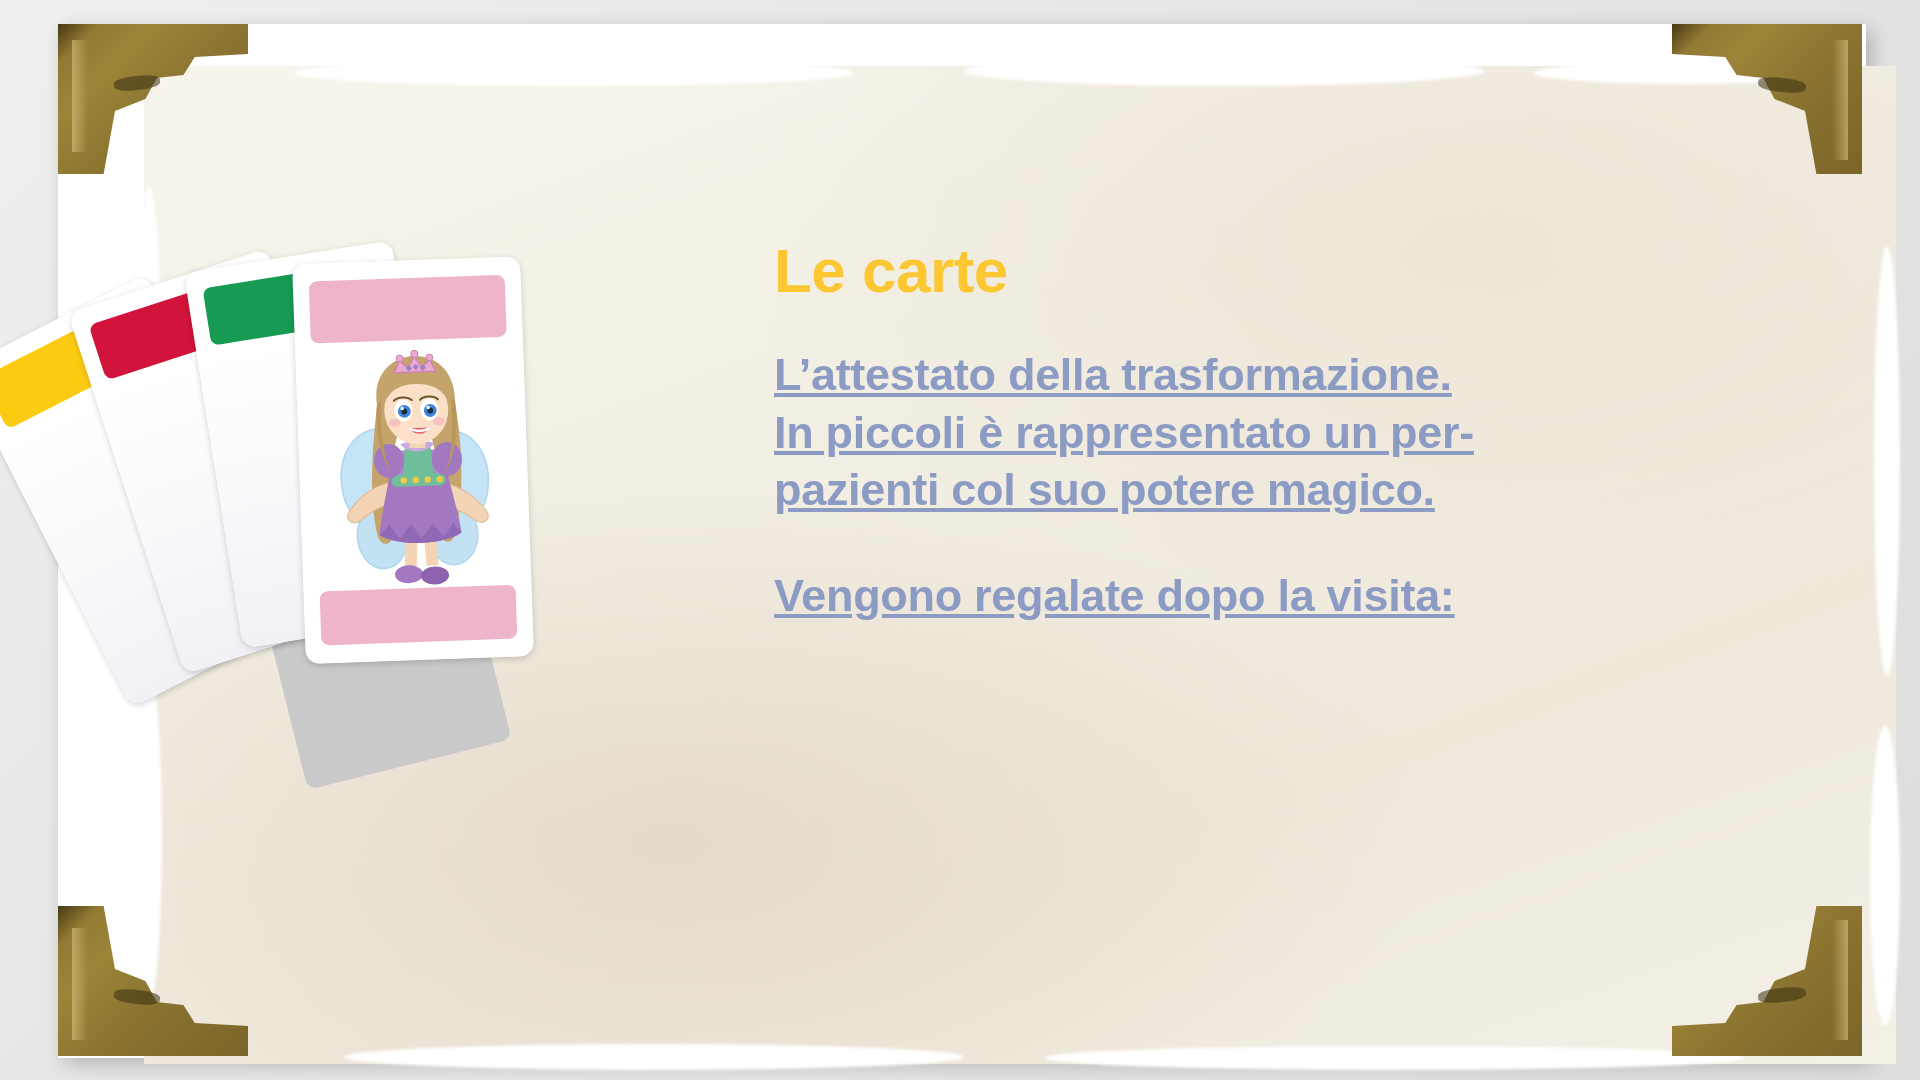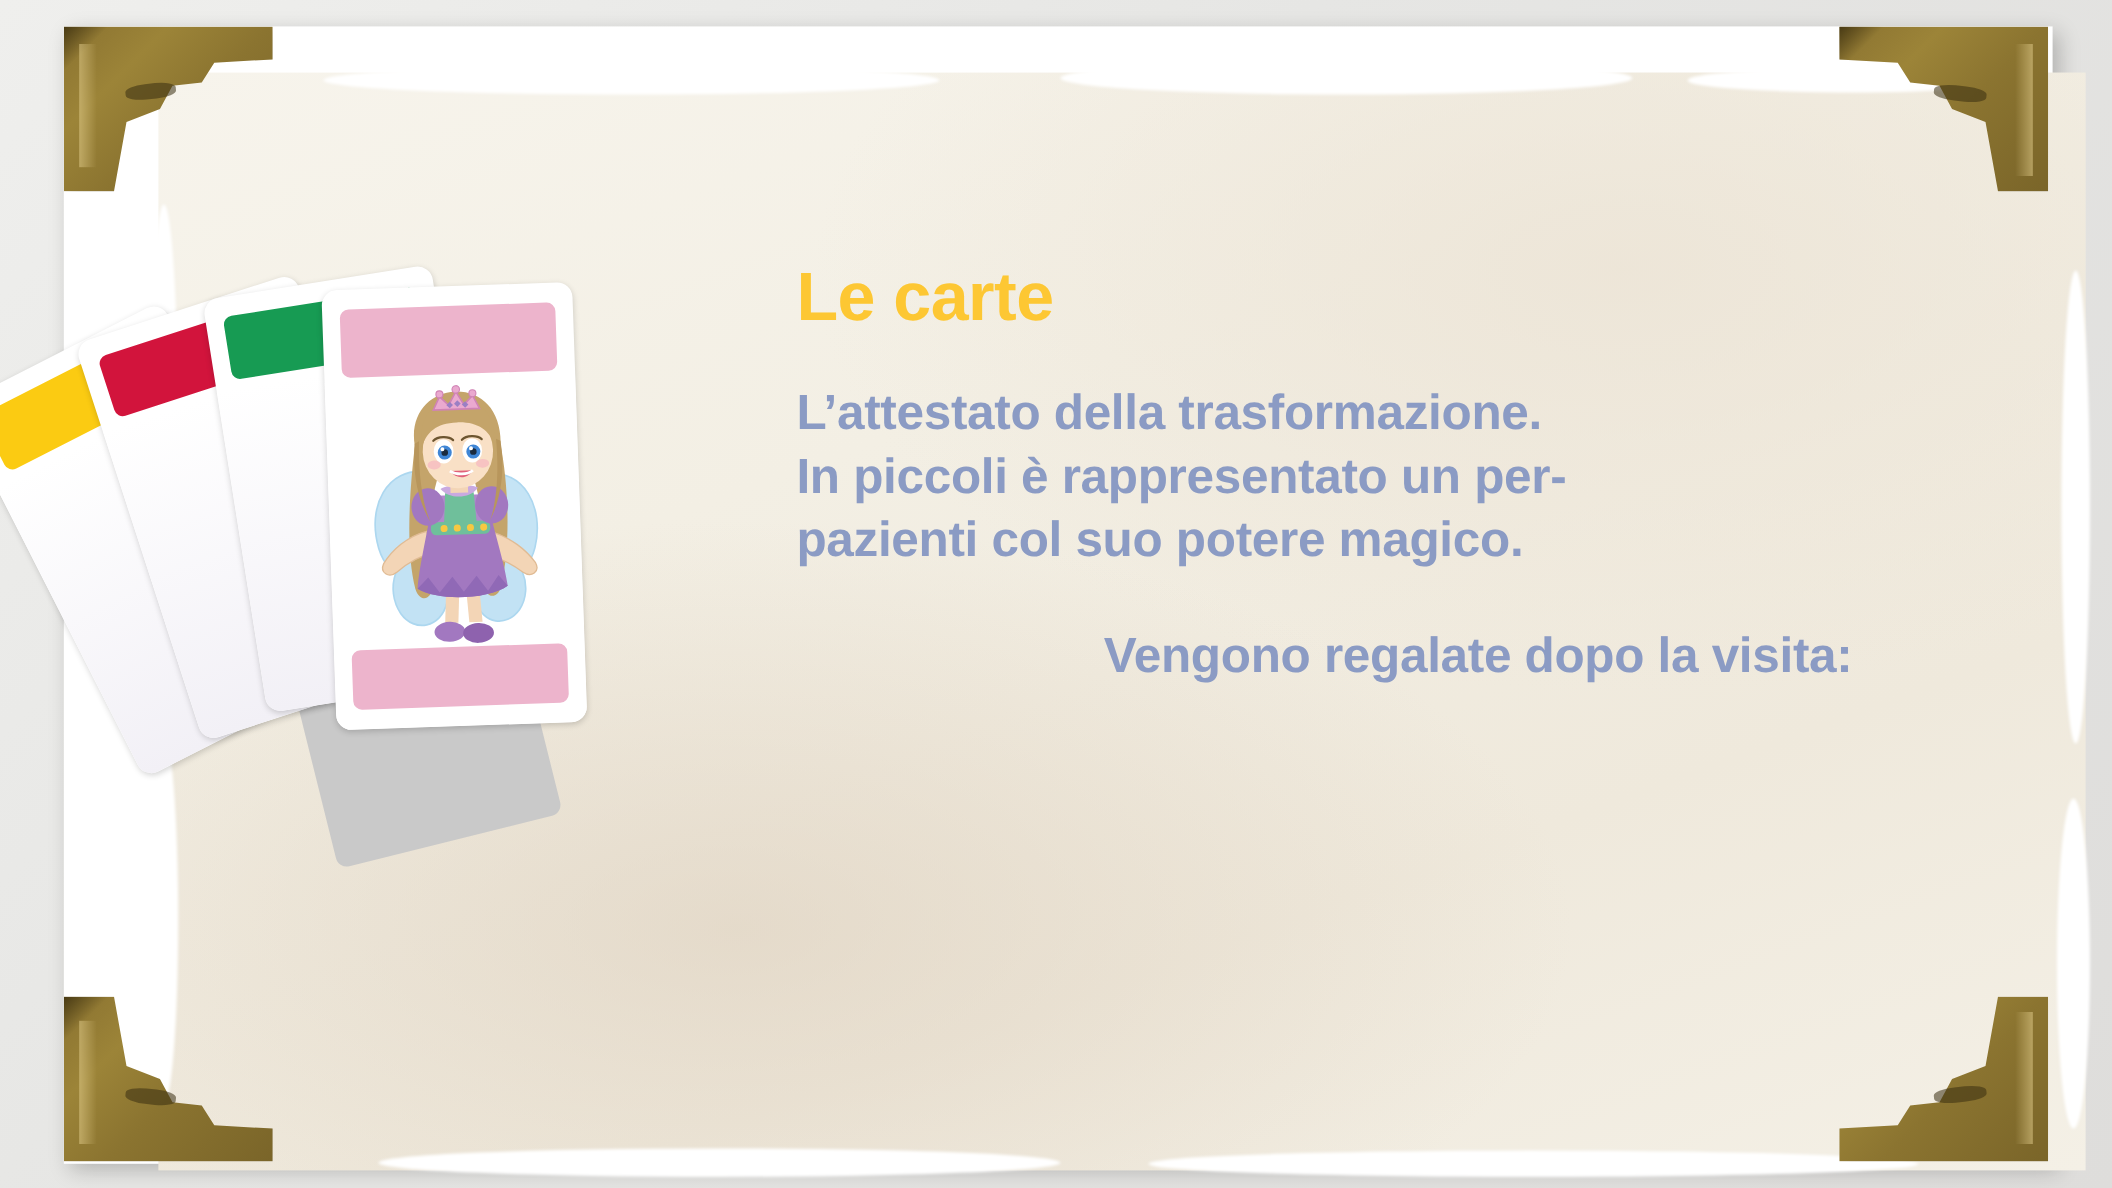--- a/index.html
+++ b/index.html
@@ -136,39 +136,39 @@
   .card.c4 .botband {
     position:absolute; left:16px; bottom:18px; right:16px; height:54px;
     border-radius:8px; background:#edb4cc;
   }
 
   
   .fairy { position:absolute; left:18px; top:88px; width:196px; height:250px; }
 
   
   #textcol {
-    position:absolute; left:724px; top:240px; width:960px;
+    position:absolute; left:774px; top:240px; width:960px;
   }
   #title {
     color:#fdc733;
     font-size:62px;
     font-weight:700;
     letter-spacing:-0.5px;
     line-height:1;
     margin-bottom:44px;
   }
   .para {
     color:#8b9bc4;
     font-size:45px;
     font-weight:700;
     line-height:1.28;
     letter-spacing:-0.3px;
   }
-  .para + .para { margin-top:48px;text-align:right; }
-  .para .ln { display:block; white-space:pre; }
+  .para + .para { margin-top:48px; }
+  .para .ln { display:block; white-space:pre;text-decoration:underline; }
 </style>
 </head>
 <body>
 
 <div id="slide">
 
   <div class="mount">
     <div class="paper">
       <div class="tear t1"></div>
       <div class="tear t2"></div>

